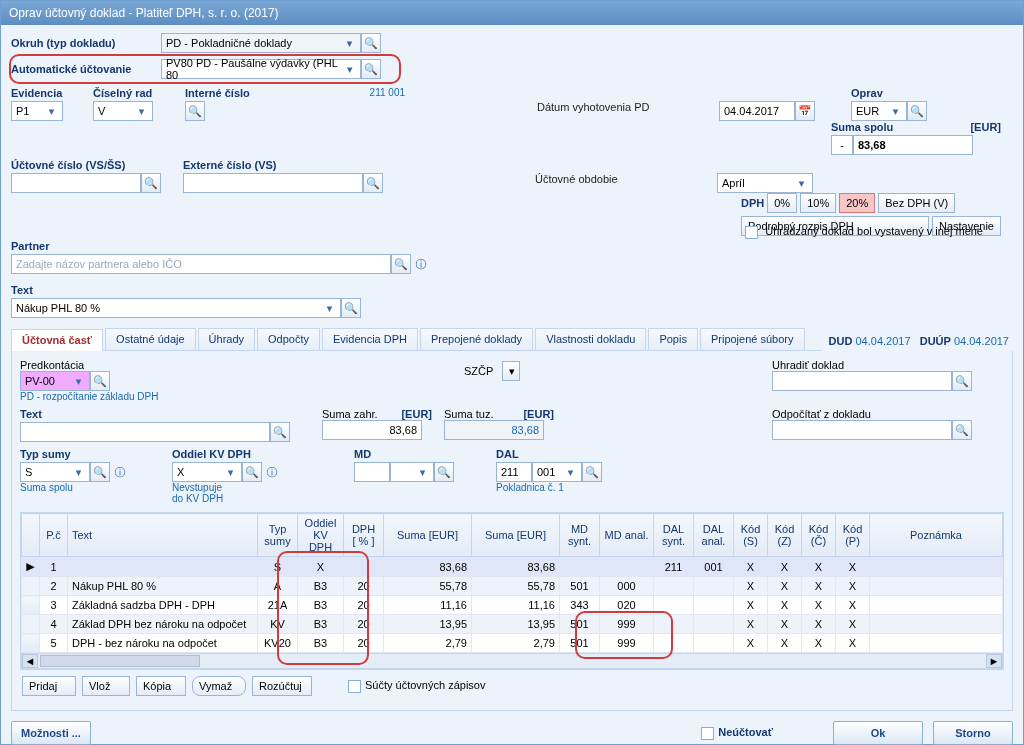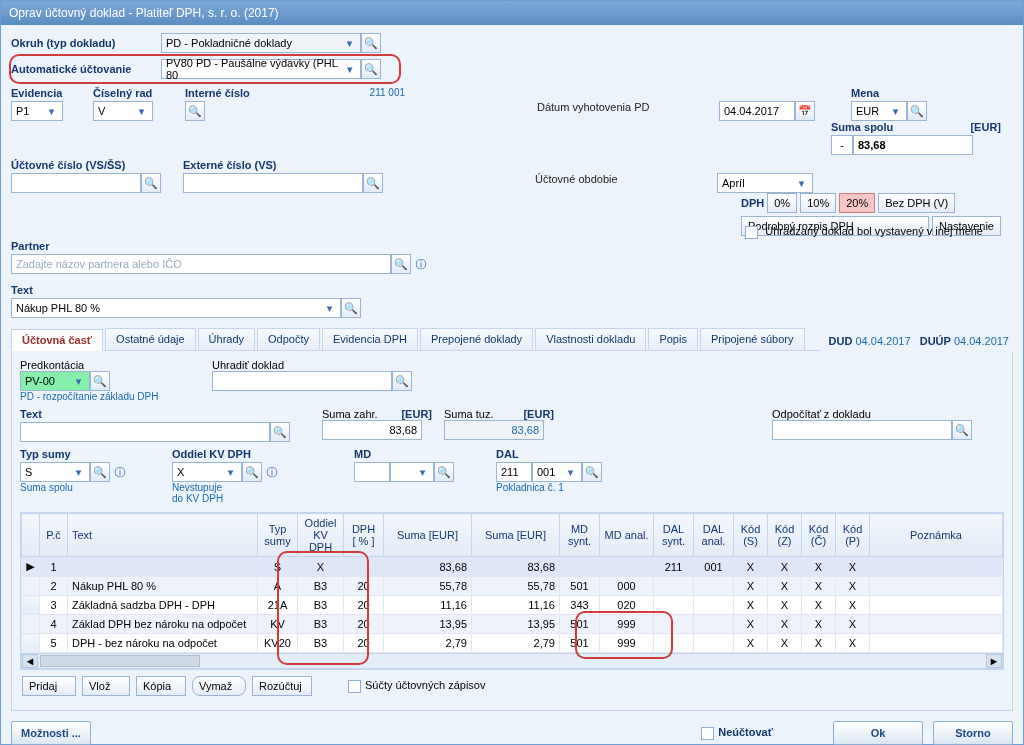--- a/index.html
+++ b/index.html
@@ -106,21 +106,21 @@
         <div style="height:14px;"></div>
         <div style="display:flex;">
           <div class="input" style="width:76px">
               <span>04.04.2017</span>
             </div>
           <div class="iconbtn">📅</div>
         </div>
       </div>
 
       <div class="fieldgroup" style="width:90px;">
-        <div class="cap">Mena</div>
+        <div class="cap">Oprav</div>
         <div style="display:flex;">
           <div class="select" style="width:56px">
               <span>EUR</span>
               <span class="arrow">▾</span>
             </div>
           <div class="iconbtn">🔍</div>
         </div>
       </div>
 
       <div class="fieldgroup right" style="width:170px;">
@@ -225,27 +225,31 @@
         <span class="lbl">DUÚP</span>
         <span class="blue">04.04.2017</span>
       </div>
     </div>
 
     <div style="border:1px solid #c4d6ee; border-top:none; padding:8px; background:#edf3fb;">
       <div style="display:flex;">
         <div class="fieldgroup" style="width:180px;">
           <div>Predkontácia</div>
           <div style="display:flex;">
-            <div class="select" style="width:70px; background:#86efac;">
+            <div class="select" style="width:70px; background:#f0abfc;">
                 <span>PV-00</span>
                 <span class="arrow">▾</span>
               </div>
             <div class="iconbtn">🔍</div>
           </div>
           <div class="linkblue">PD - rozpočítanie základu DPH</div>
+        </div>
+        <div style="flex:1; text-align:center; padding-top:2px;">
+          <span>SZČP</span>
+          <span class="btn" style="width:18px; margin-left:6px;">▾</span>
         </div>
         <div class="fieldgroup" style="width:220px;">
           <div>Uhradiť doklad</div>
           <div style="display:flex;">
               <div class="input" style="width:180px"></div>
               <div class="iconbtn">🔍</div>
             </div>
         </div>
       </div>
 

